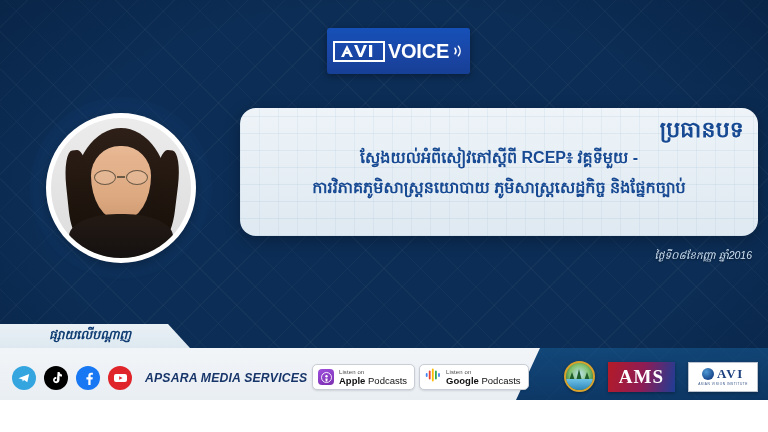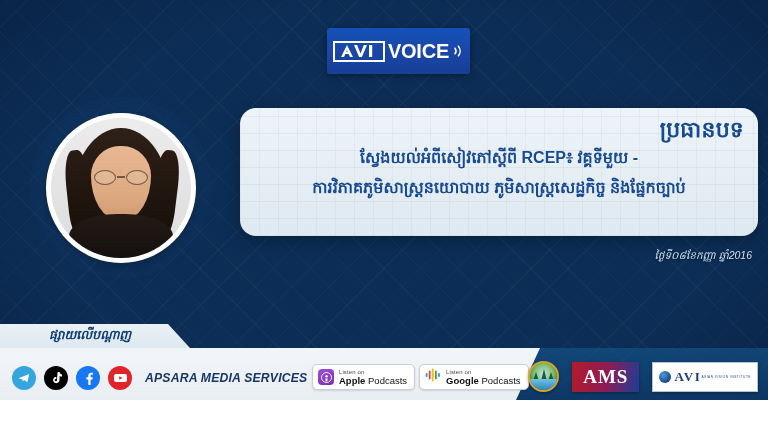--- a/index.html
+++ b/index.html
@@ -254,21 +254,21 @@
     height: 30px; min-width: 64px; padding: 0 11px;
     background: linear-gradient(100deg, #b41b28 0%, #8e1c55 52%, #1f3d96 100%);
     display: flex; align-items: center; justify-content: center;
     box-shadow: 0 1px 3px rgba(0,0,0,0.35);
   }
   .logo-ams span { color:#fff; font-family: "Liberation Serif", serif;
     font-size: 19px; font-weight: 700; letter-spacing: 1px; }
   .logo-avi {
     height: 30px; min-width: 70px; padding: 2px 6px;
     background: #ffffff; border: 1px solid #b9c2cd;
-    display: flex; align-items: center; justify-content: center;
+    display: flex; flex-direction: column; align-items: center; justify-content: center;
     box-shadow: 0 1px 3px rgba(0,0,0,0.3);
   }
   .avi-row { display: flex; align-items: center; gap: 3px; }
   .avi-globe {
     width: 12px; height: 12px; border-radius: 50%;
     background: radial-gradient(circle at 35% 32%, #4f9ad4 0%, #1d4f93 65%, #123566 100%);
   }
   .logo-avi .avi-word {
     color: #1b3f7e; font-family: "Liberation Serif", serif;
     font-size: 13px; font-weight: 700; letter-spacing: 1.6px; line-height: 13px;

